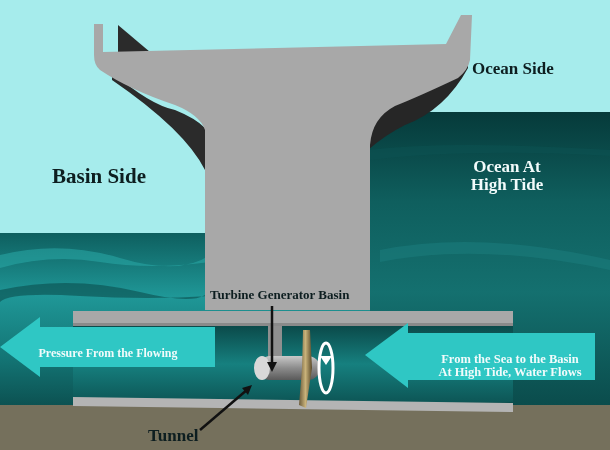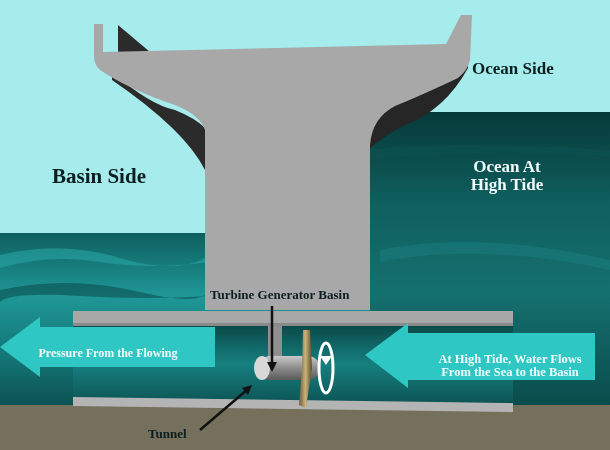--- a/index.html
+++ b/index.html
@@ -93,23 +93,23 @@
 
   <div class="label dark" style="left:472px; top:60px; font-size:17px;">Ocean Side</div>
   <div class="label dark" style="left:52px; top:165px; font-size:21px;">Basin Side</div>
 
   <div class="label light center" style="left:452px; top:158px; width:110px; font-size:17px;">
     <div>Ocean At</div>
     <div>High Tide</div>
   </div>
 
   <div class="label dark" style="left:210px; top:288px; font-size:13px;">Turbine Generator Basin</div>
-  <div class="label dark" style="left:148px; top:427px; font-size:13px;">Tunnel</div>
+  <div class="label dark" style="left:148px; top:427px; font-size:17px;">Tunnel</div>
 
   <div class="label light center" style="left:28px; top:347px; width:160px; font-size:12px;">
     <div>Pressure From the Flowing</div>
   </div>
 
   <div class="label light center" style="left:420px; top:353px; width:180px; font-size:12.5px;">
+    <div>From the Sea to the Basin</div>
     <div>At High Tide, Water Flows</div>
-    <div>From the Sea to the Basin</div>
   </div>
 </div>
 
 </body></html>

